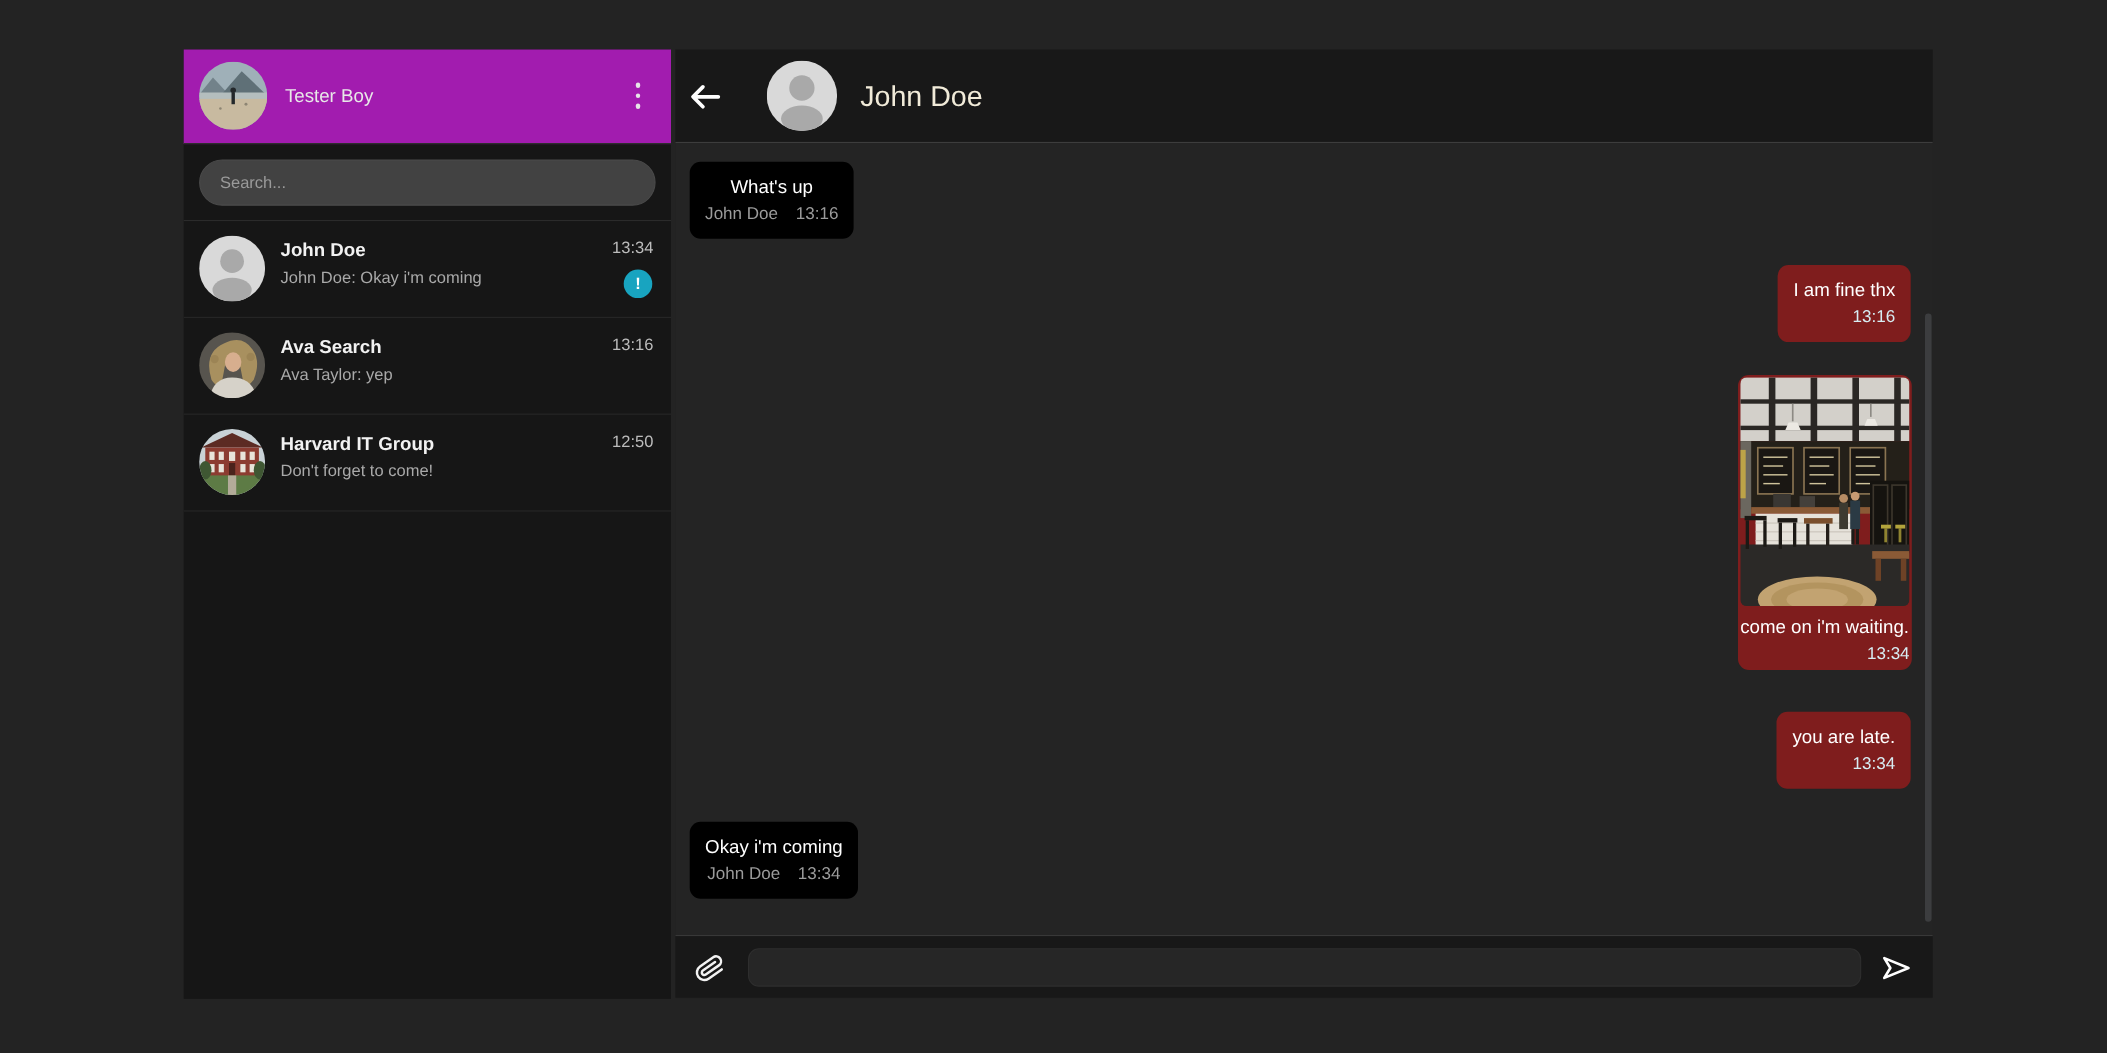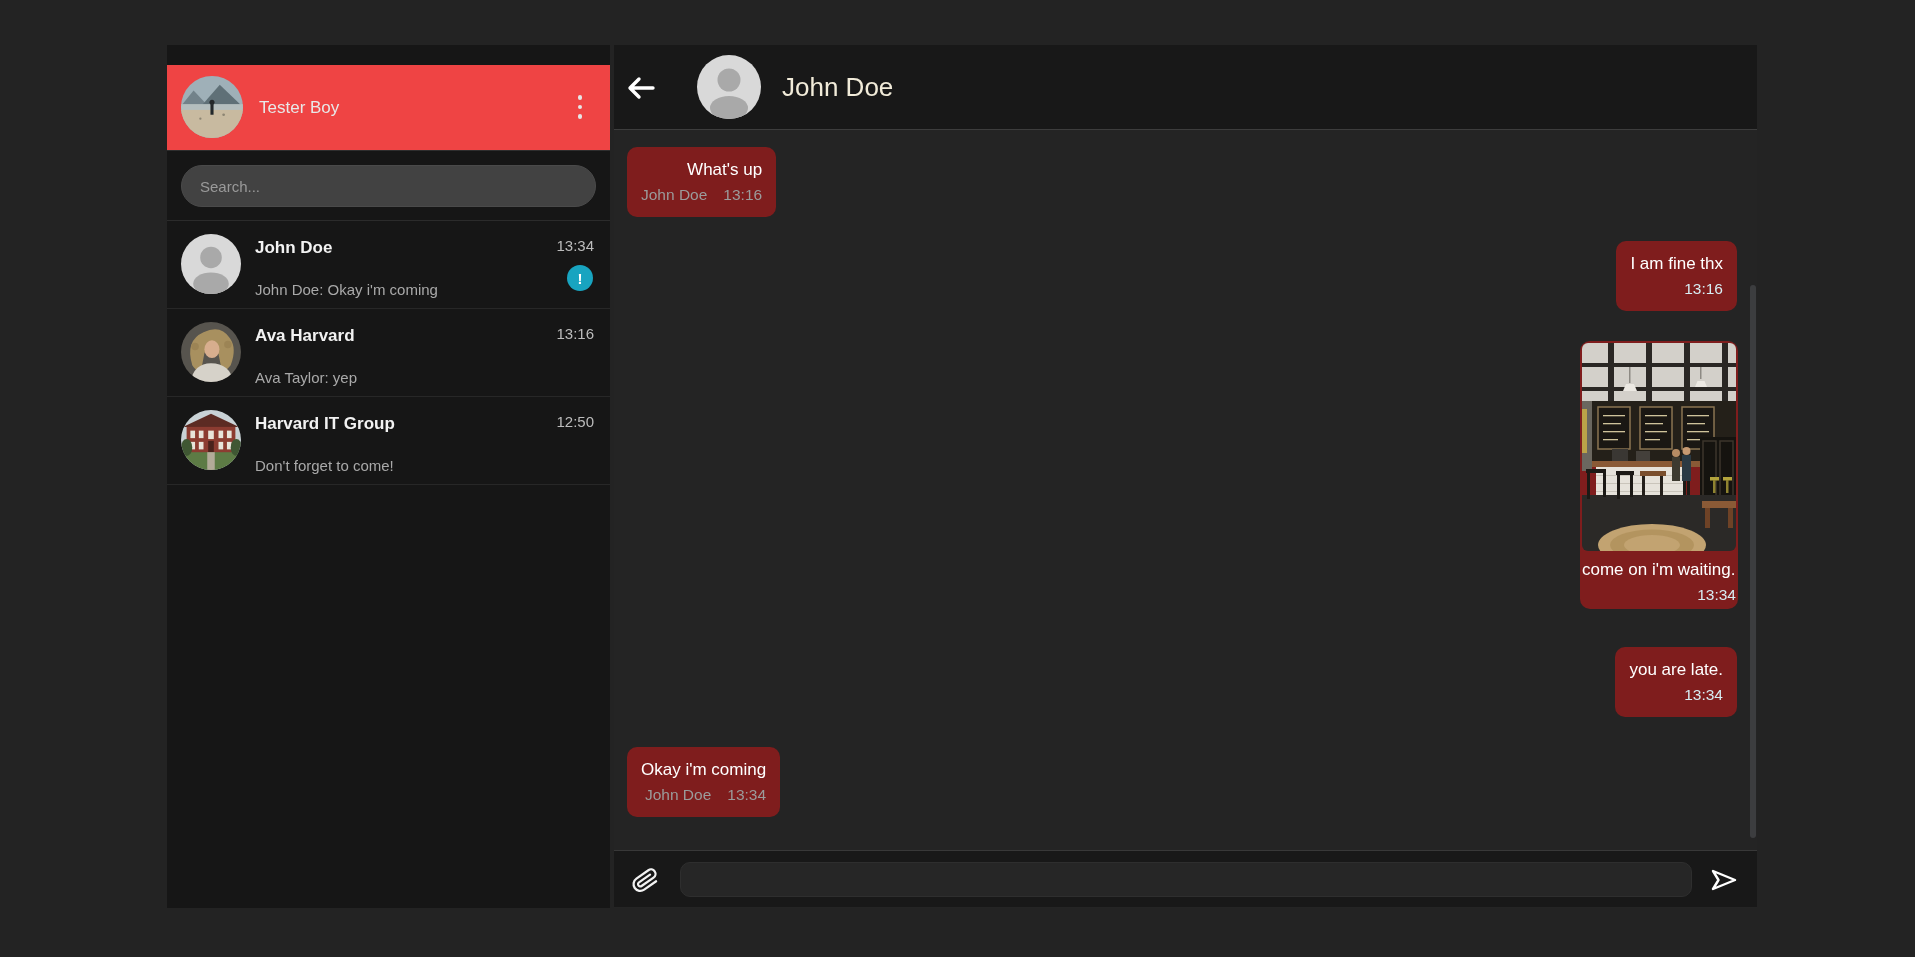--- a/index.html
+++ b/index.html
@@ -9,23 +9,22 @@
     font-family:"Liberation Sans", sans-serif;
     overflow:hidden;position:relative;
     -webkit-font-smoothing:antialiased;
   }
   
   .sidebar{
     position:absolute;left:167px;top:45px;width:443px;height:863px;
     background:#161616;
   }
   .side-header{
-    position:relative;height:85px;background:#ef4444;
+    position:relative;height:85px;background:#a21caf;
     border-bottom:1px solid #2e2e2e;
-    margin-top:20px;
   }
   .avatar{border-radius:50%;overflow:hidden;flex:none;display:block;}
   .avatar svg{display:block;width:100%;height:100%;}
   .side-header .avatar{position:absolute;left:14px;top:11px;width:62px;height:62px;}
   .profile-name{
     position:absolute;left:92px;top:0;height:85px;line-height:85px;
     color:#e8e8e8;font-size:17px;
   }
   .menu-btn{
     position:absolute;right:12px;top:24px;width:36px;height:36px;
@@ -47,21 +46,21 @@
   .chat-list{position:relative;}
   .chat-item{
     position:relative;height:87px;border-bottom:1px solid #272727;
     cursor:pointer;
   }
   .chat-item .avatar{position:absolute;left:14px;top:13px;width:60px;height:60px;}
   .chat-item .c-name{
     position:absolute;left:88px;top:17px;font-size:17px;font-weight:bold;color:#f2f2f2;
   }
   .chat-item .c-preview{
-    position:absolute;left:88px;top:60px;font-size:15px;color:#a9a9a9;
+    position:absolute;left:88px;top:43px;font-size:15px;color:#a9a9a9;
   }
   .chat-item .c-time{
     position:absolute;right:16px;top:16px;font-size:15px;color:#bcbcbc;
   }
   .badge{
     position:absolute;right:17px;top:44px;width:26px;height:26px;border-radius:50%;
     background:#18a4c0;color:#ffffff;font-size:15px;font-weight:bold;
     display:flex;align-items:center;justify-content:center;
   }
   
@@ -81,21 +80,21 @@
   .chat-header .avatar{position:absolute;left:83px;top:10px;width:64px;height:64px;}
   .chat-title{
     position:absolute;left:168px;top:0;height:85px;line-height:85px;
     font-size:26px;color:#f1ebd9;
   }
   .messages{position:relative;height:720px;}
   .msg{
     position:absolute;border-radius:10px;padding:10px 14px;
     font-size:17px;line-height:25px;color:#ffffff;
   }
-  .msg.in{background:#7f1d1d;text-align:right;}
+  .msg.in{background:#000000;text-align:center;}
   .msg.out{background:#7f1d1d;text-align:right;}
   .msg .meta{font-size:15.5px;line-height:25px;color:#9b9b9b;}
   .msg .meta .t{margin-left:16px;}
   .msg.out .time{font-size:15.5px;line-height:25px;color:#d7edf3;}
   .msg-1{left:13px;top:17px;}
   .msg-2{right:20px;top:111px;}
   .msg-3{right:19px;top:211px;padding:2px;text-align:right;}
   .msg-4{right:20px;top:517px;}
   .msg-5{left:13px;top:617px;}
   .photo{
@@ -176,21 +175,21 @@
       <span class="avatar">
         <svg viewBox="0 0 64 64" aria-hidden="true">
           <rect width="64" height="64" fill="#57544e"></rect>
           <path d="M12 46 Q4 20 24 11 Q42 2 52 17 Q60 28 53 46 Q48 52 44 54 L40 34 Q32 24 25 33 L21 54 Q15 51 12 46 Z" fill="#a8905f"></path>
           <circle cx="15" cy="26" r="4" fill="#9c8455"></circle>
           <circle cx="50" cy="24" r="4" fill="#9c8455"></circle>
           <ellipse cx="33" cy="29" rx="8" ry="9.5" fill="#d7ae8e"></ellipse>
           <path d="M10 64 Q14 44 32 44 Q52 44 56 64 Z" fill="#d6d2c9"></path>
         </svg>
       </span>
-      <span class="c-name">Ava Harvard</span>
+      <span class="c-name">Ava Search</span>
       <span class="c-preview">Ava Taylor: yep</span>
       <span class="c-time">13:16</span>
     </div>
 
     <div class="chat-item">
       <span class="avatar">
         <svg viewBox="0 0 64 64" aria-hidden="true">
           <rect width="64" height="64" fill="#c9d2d6"></rect>
           <rect x="2" y="44" width="60" height="20" fill="#5d7b45"></rect>
           <path d="M2 18 L32 4 L62 18 Z" fill="#5c2b23"></path>

